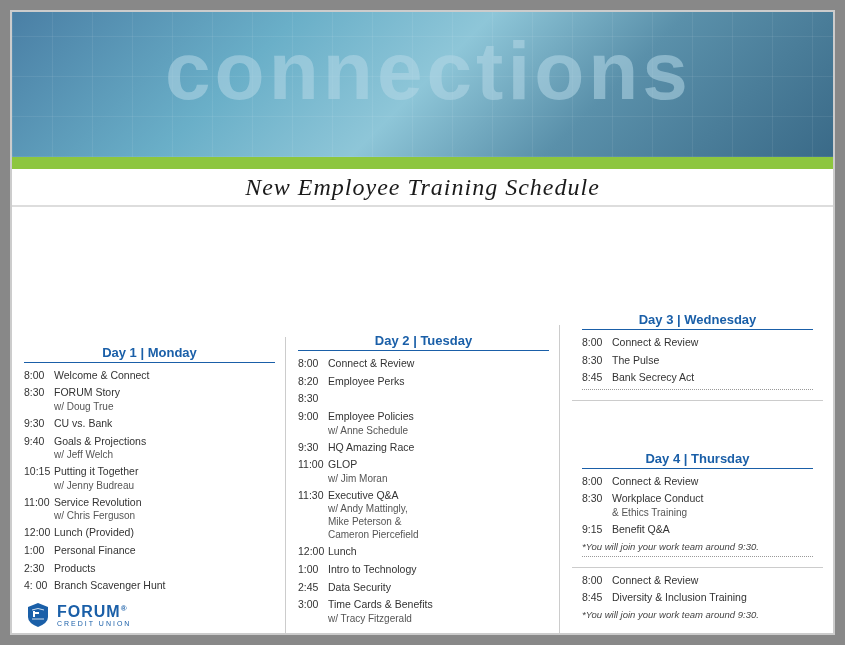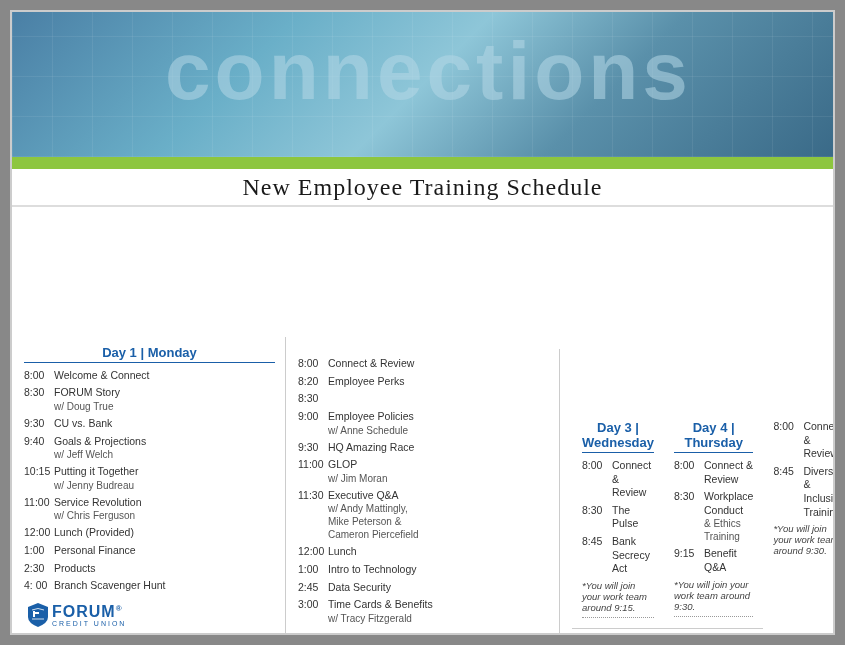--- a/index.html
+++ b/index.html
@@ -61,20 +61,21 @@
       background: #fff;
       display: flex;
       align-items: center;
       justify-content: center;
       border-bottom: 2px solid #ddd;
     }
     .subtitle-text {
       font-size: 24px;
       font-family: 'Brush Script MT', cursive, Georgia, serif;
       color: #1a1a1a;
+      font-style: italic;
       letter-spacing: 1px;
     }
     
     .main-content {
       display: flex;
       height: calc(625px - 145px - 12px - 38px);
       background: #fff;
       align-items: flex-end;
     }
     .day-col {
@@ -124,20 +125,21 @@
       margin-bottom: 3px;
     }
     .dotted-line {
       border-top: 1px dotted #999;
       margin: 4px 0;
     }
     .forum-logo {
       margin-top: 8px;
       display: flex;
       align-items: center;
+      gap: 5px;
     }
     .forum-shield {
       width: 28px;
       height: 28px;
     }
     .forum-name {
       display: flex;
       flex-direction: column;
     }
     .forum-text {
@@ -150,31 +152,32 @@
     .forum-text sup {
       font-size: 8px;
     }
     .credit-union-text {
       font-size: 7px;
       color: #1a5fa8;
       letter-spacing: 2px;
     }
     .right-col {
       display: flex;
-      flex-direction: row;
+      flex-direction: column;
     }
     .right-top, .right-mid, .right-bot {
       padding: 6px 10px;
       flex: 1;
     }
     .right-top {
       border-bottom: 1px solid #ccc;
     }
     .right-mid {
       border-bottom: 1px solid #ccc;
+      margin-top: 44px;
     }
   </style>
 </head>
 <body>
 
 <div class="outer">
 
   <div class="header-bg">
     <div class="connections-title">connections</div>
   </div>
@@ -237,20 +240,21 @@
           <path d="M8 9 Q14 6 20 9" stroke="white" stroke-width="0.8" fill="none"></path>
         </svg>
         <div class="forum-name">
           <span class="forum-text"><span>FORUM</span><sup>®</sup></span>
           <span class="credit-union-text">CREDIT UNION</span>
         </div>
       </div>
     </div>
 
     <div class="day-col">
+      <div class="day-header">Day 2 | Tuesday</div>
 
       <div class="schedule-item">
         <span class="time">8:00</span>
         <span class="desc">Connect &amp; Review</span>
       </div>
       <div class="schedule-item">
         <span class="time">8:20</span>
         <span class="desc">Employee Perks</span>
       </div>
       <div class="schedule-item">
@@ -299,21 +303,20 @@
           <span class="desc">Connect &amp; Review</span>
         </div>
         <div class="schedule-item">
           <span class="time">8:30</span>
           <span class="desc">The Pulse</span>
         </div>
         <div class="schedule-item">
           <span class="time">8:45</span>
           <span class="desc">Bank Secrecy Act</span>
         </div>
-        <div class="note">*You will join your work team around 9:15.</div>
         <div class="dotted-line"></div>
       </div>
 
       <div class="right-mid">
         <div class="day-header">Day 4 | Thursday</div>
         <div class="schedule-item">
           <span class="time">8:00</span>
           <span class="desc">Connect &amp; Review</span>
         </div>
         <div class="schedule-item">

